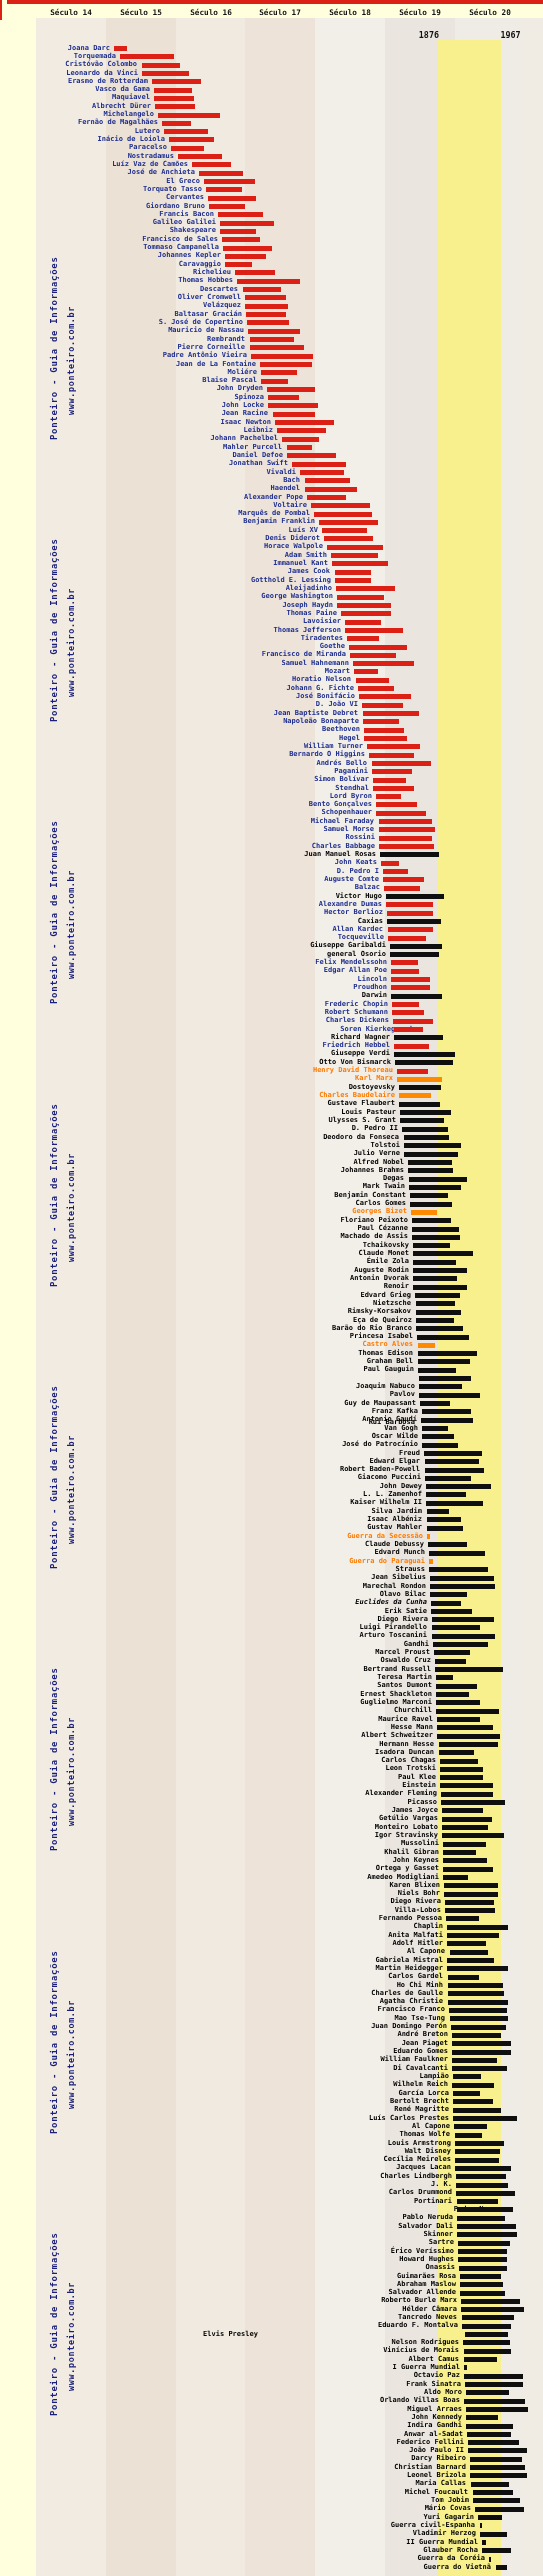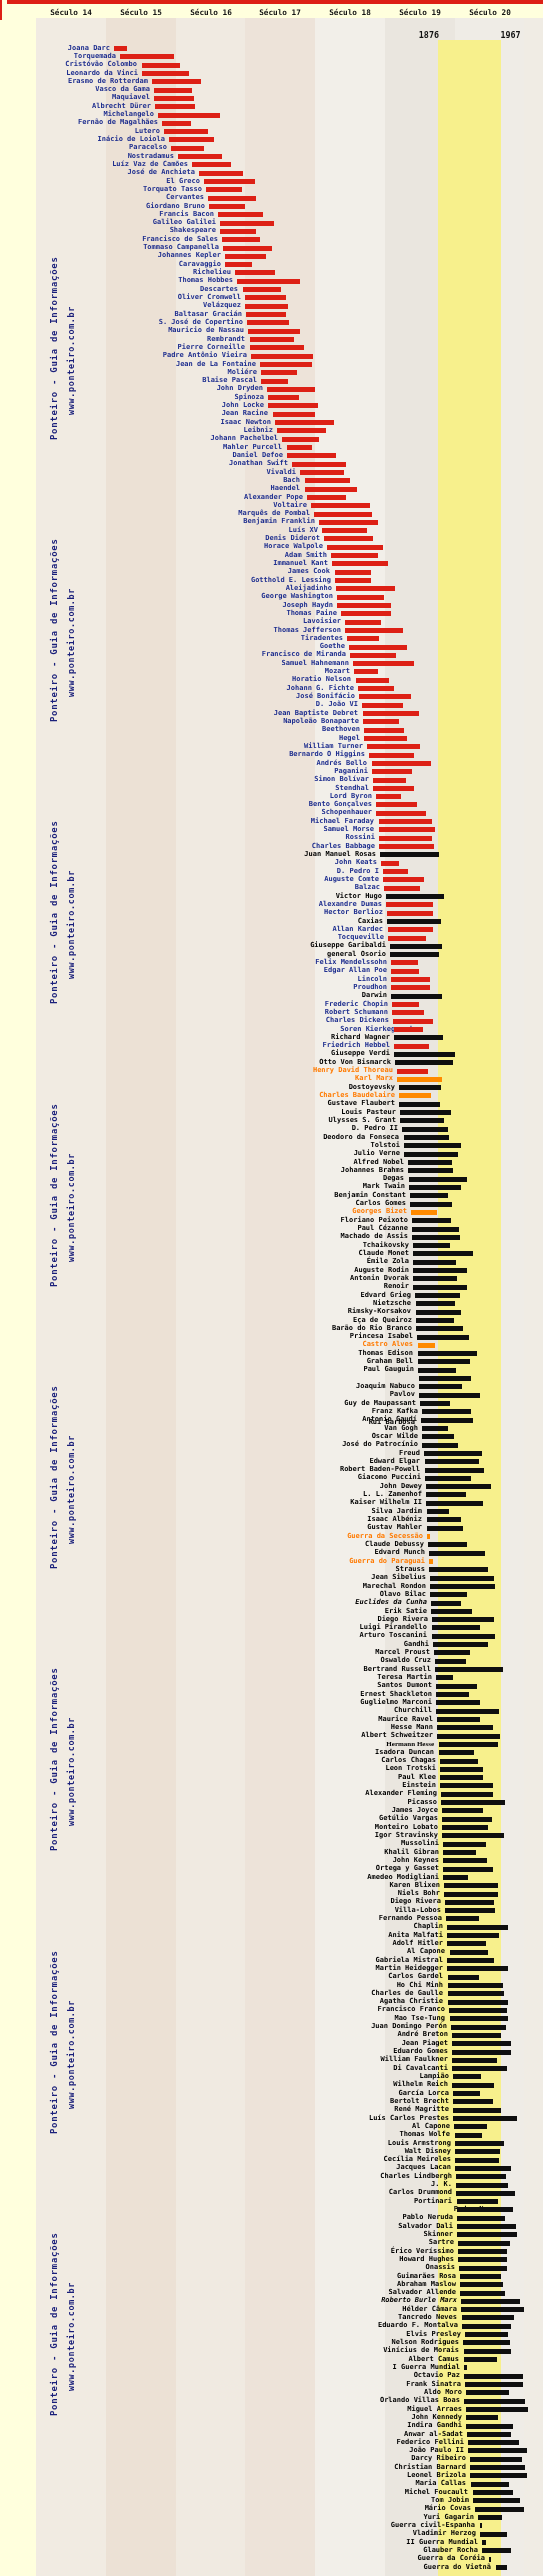--- a/index.html
+++ b/index.html
@@ -467,21 +467,21 @@
       <div class="row-label" style="left: 0px; top: 1699px; width: 432px; color: rgb(0, 0, 0);">Guglielmo Marconi</div>
       <div class="bar" style="left: 436px; top: 1700px; width: 44px; background: rgb(15, 15, 15);"></div>
       <div class="row-label" style="left: 0px; top: 1707px; width: 432px; color: rgb(0, 0, 0);">Churchill</div>
       <div class="bar" style="left: 436px; top: 1709px; width: 63px; background: rgb(15, 15, 15);"></div>
       <div class="row-label" style="left: 0px; top: 1716px; width: 433px; color: rgb(0, 0, 0);">Maurice Ravel</div>
       <div class="bar" style="left: 437px; top: 1717px; width: 43px; background: rgb(15, 15, 15);"></div>
       <div class="row-label" style="left: 0px; top: 1724px; width: 433px; color: rgb(0, 0, 0);">Hesse Mann</div>
       <div class="bar" style="left: 437px; top: 1725px; width: 56px; background: rgb(15, 15, 15);"></div>
       <div class="row-label" style="left: 0px; top: 1732px; width: 433px; color: rgb(0, 0, 0);">Albert Schweitzer</div>
       <div class="bar" style="left: 437px; top: 1734px; width: 63px; background: rgb(15, 15, 15);"></div>
-      <div class="row-label" style="left: 0px; top: 1741px; width: 434px; color: rgb(0, 0, 0); font-family: Liberation Serif, serif;">Hermann Hesse</div>
+      <div class="row-label" style="left: 0px; top: 1741px; width: 434px; color: rgb(0, 0, 0);">Hermann Hesse</div>
       <div class="bar" style="left: 439px; top: 1742px; width: 59px; background: rgb(15, 15, 15);"></div>
       <div class="row-label" style="left: 0px; top: 1749px; width: 434px; color: rgb(0, 0, 0);">Isadora Duncan</div>
       <div class="bar" style="left: 439px; top: 1750px; width: 35px; background: rgb(15, 15, 15);"></div>
       <div class="row-label" style="left: 0px; top: 1757px; width: 436px; color: rgb(0, 0, 0);">Carlos Chagas</div>
       <div class="bar" style="left: 440px; top: 1759px; width: 38px; background: rgb(15, 15, 15);"></div>
       <div class="row-label" style="left: 0px; top: 1765px; width: 436px; color: rgb(0, 0, 0);">Leon Trotski</div>
       <div class="bar" style="left: 440px; top: 1767px; width: 43px; background: rgb(15, 15, 15);"></div>
       <div class="row-label" style="left: 0px; top: 1774px; width: 436px; color: rgb(0, 0, 0);">Paul Klee</div>
       <div class="bar" style="left: 440px; top: 1775px; width: 43px; background: rgb(15, 15, 15);"></div>
       <div class="row-label" style="left: 0px; top: 1782px; width: 436px; color: rgb(0, 0, 0);">Einstein</div>
@@ -601,29 +601,29 @@
       <div class="row-label" style="left: 0px; top: 2256px; width: 454px; color: rgb(0, 0, 0);">Howard Hughes</div>
       <div class="bar" style="left: 458px; top: 2257px; width: 49px; background: rgb(15, 15, 15);"></div>
       <div class="row-label" style="left: 0px; top: 2264px; width: 455px; color: rgb(0, 0, 0);">Onassis</div>
       <div class="bar" style="left: 459px; top: 2266px; width: 48px; background: rgb(15, 15, 15);"></div>
       <div class="row-label" style="left: 0px; top: 2273px; width: 456px; color: rgb(0, 0, 0);">Guimarães Rosa</div>
       <div class="bar" style="left: 460px; top: 2274px; width: 41px; background: rgb(15, 15, 15);"></div>
       <div class="row-label" style="left: 0px; top: 2281px; width: 456px; color: rgb(0, 0, 0);">Abraham Maslow</div>
       <div class="bar" style="left: 460px; top: 2282px; width: 43px; background: rgb(15, 15, 15);"></div>
       <div class="row-label" style="left: 0px; top: 2289px; width: 456px; color: rgb(0, 0, 0);">Salvador Allende</div>
       <div class="bar" style="left: 460px; top: 2291px; width: 45px; background: rgb(15, 15, 15);"></div>
-      <div class="row-label" style="left: 0px; top: 2297px; width: 457px; color: rgb(0, 0, 0); font-style: italic;">Roberto Burle Marx</div>
+      <div class="row-label" style="left: 0px; top: 2297px; width: 457px; color: rgb(0, 0, 0);">Roberto Burle Marx</div>
       <div class="bar" style="left: 461px; top: 2299px; width: 59px; background: rgb(15, 15, 15);"></div>
       <div class="row-label" style="left: 0px; top: 2306px; width: 457px; color: rgb(0, 0, 0);">Hélder Câmara</div>
       <div class="bar" style="left: 461px; top: 2307px; width: 63px; background: rgb(15, 15, 15);"></div>
       <div class="row-label" style="left: 0px; top: 2314px; width: 457px; color: rgb(0, 0, 0);">Tancredo Neves</div>
       <div class="bar" style="left: 462px; top: 2315px; width: 52px; background: rgb(15, 15, 15);"></div>
       <div class="row-label" style="left: 0px; top: 2322px; width: 458px; color: rgb(0, 0, 0);">Eduardo F. Montalva</div>
       <div class="bar" style="left: 462px; top: 2324px; width: 49px; background: rgb(15, 15, 15);"></div>
-      <div class="row-label" style="left: 0px; top: 2331px; width: 461px; color: rgb(0, 0, 0);">Elvis Presley</div>
+      <div class="row-label" style="left: 0px; top: 2331px; width: 461px; color: rgb(0, 0, 0); text-align: center;">Elvis Presley</div>
       <div class="bar" style="left: 465px; top: 2332px; width: 43px; background: rgb(15, 15, 15);"></div>
       <div class="row-label" style="left: 0px; top: 2339px; width: 459px; color: rgb(0, 0, 0);">Nelson Rodrigues</div>
       <div class="bar" style="left: 463px; top: 2340px; width: 47px; background: rgb(15, 15, 15);"></div>
       <div class="row-label" style="left: 0px; top: 2347px; width: 459px; color: rgb(0, 0, 0);">Vinícius de Morais</div>
       <div class="bar" style="left: 464px; top: 2349px; width: 47px; background: rgb(15, 15, 15);"></div>
       <div class="row-label" style="left: 0px; top: 2356px; width: 459px; color: rgb(0, 0, 0);">Albert Camus</div>
       <div class="bar" style="left: 464px; top: 2357px; width: 33px; background: rgb(15, 15, 15);"></div>
       <div class="row-label" style="left: 0px; top: 2364px; width: 460px; color: rgb(0, 0, 0);">I Guerra Mundial</div>
       <div class="bar" style="left: 464px; top: 2365px; width: 2.8px; background: rgb(15, 15, 15);"></div>
       <div class="row-label" style="left: 0px; top: 2372px; width: 460px; color: rgb(0, 0, 0);">Octavio Paz</div>

